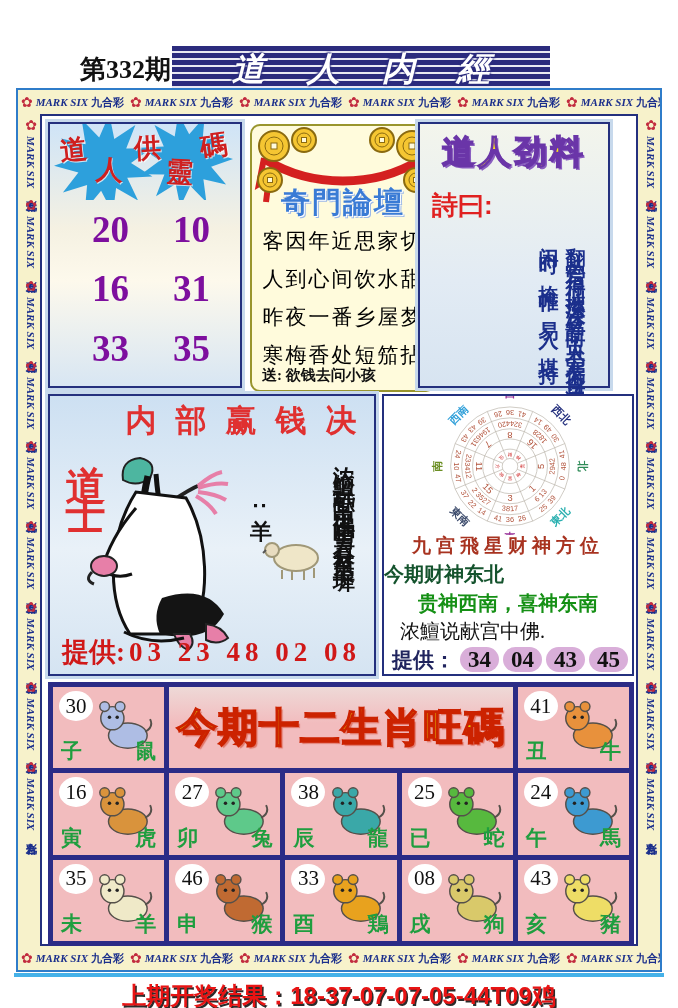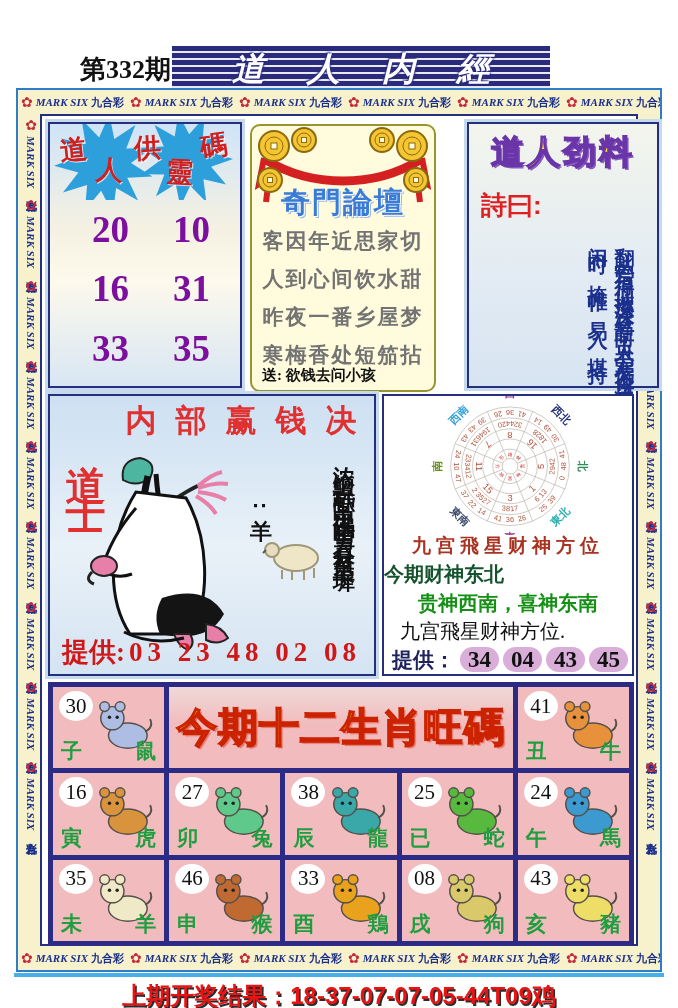--- a/index.html
+++ b/index.html
@@ -48,26 +48,26 @@
   
   #box-forum{left:250px;top:124px;width:186px;height:268px;background:#fffbdc;
        border:2px solid #99952e;border-radius:10px;box-shadow:none;}
   #forum-ribbon{position:absolute;left:0;top:0;}
   .forum-title-top{position:absolute;left:0;right:0;top:28px;text-align:center;
        font-size:25px;font-weight:900;color:#2244cc;letter-spacing:10px;text-indent:10px;}
   .forum-title-main{position:absolute;left:0;right:0;top:57px;text-align:center;
        font-size:29px;font-weight:900;color:#3a7bd5;letter-spacing:2px;
        text-shadow:1px 1px 0 #ffffff,2px 2px 0 #9db9e8;}
   #forum-lines{position:absolute;left:0;right:0;top:96px;}
-  .forum-line{height:38px;line-height:38px;text-align:center;font-size:21px;font-weight:bold;
-       color:#737373;font-family:"Liberation Serif",serif;letter-spacing:2px;}
+  .forum-line{height:38px;line-height:38px;text-align:center;font-size:21px;font-weight:normal;
+       color:#000000;font-family:"Liberation Serif",serif;letter-spacing:2px;}
   .forum-send{position:absolute;left:10px;bottom:5px;font-size:15px;font-weight:bold;color:#111;
        font-family:"Liberation Serif",serif;}
   
-  #box-jinliao{left:467px;top:122px;width:192px;height:266px;
+  #box-jinliao{left:418px;top:122px;width:192px;height:266px;
        background:linear-gradient(180deg,#f3f5ec 0%,#e2ebf4 60%,#d7e4f1 100%);}
   .jinliao-title{position:absolute;left:0;right:0;top:6px;text-align:center;font-size:33px;
        font-weight:900;color:#ffe718;-webkit-text-stroke:1.5px #6a35a8;letter-spacing:3px;
        text-shadow:2px 2px 0 #8a5fc0;}
   .poem-label{position:absolute;left:12px;top:64px;font-size:26px;font-weight:900;color:#e02020;}
   #jinliao-cols{position:absolute;left:12px;right:12px;top:108px;bottom:8px;
        writing-mode:vertical-rl;display:flex;}
   #jinliao-cols div{font-size:20px;font-weight:bold;color:#1b2f8c;letter-spacing:7px;
        margin:0 6px;font-family:"Liberation Serif",serif;}
   
@@ -485,21 +485,21 @@
         <text x="80.40293350947269" y="53.24439030910896" font-size="9.5" fill="#b2543c" text-anchor="middle" dominant-baseline="middle" transform="rotate(484 80.40293350947269 53.24439030910896)">31</text>
         <text x="87.10912703473988" y="45.1091270347399" font-size="9.5" fill="#b2543c" text-anchor="middle" dominant-baseline="middle" transform="rotate(495 87.10912703473988 45.1091270347399)">46</text>
         <text x="95.2443903091089" y="38.402933509472724" font-size="9.5" fill="#b2543c" text-anchor="middle" dominant-baseline="middle" transform="rotate(506 95.2443903091089 38.402933509472724)">19</text>
         <text x="97.00862197135154" y="55.00862197135156" font-size="12" fill="#b2543c" text-anchor="middle" dominant-baseline="middle" transform="rotate(495 97.00862197135154 55.00862197135156)">7</text>
         <text x="114.68629150101523" y="72.68629150101525" font-size="6" fill="#cc2222" text-anchor="middle" dominant-baseline="middle" transform="rotate(495 114.68629150101523 72.68629150101525)">位</text>
         <text x="60.946176130837614" y="18.946176130837642" font-size="14" font-weight="bold" fill="#2e9fd9" text-anchor="middle" dominant-baseline="middle" transform="rotate(315 60.946176130837614 18.946176130837642)">西南</text>
       </svg>
     <div class="wheel-caption">九宫飛星财神方位</div>
     <div class="wheel-line1">今期财神东北</div>
     <div class="wheel-line2">贵神西南，喜神东南</div>
-    <div class="wheel-line3">九宫飛星财神方位.</div>
+    <div class="wheel-line3">浓鱣说献宫中佛.</div>
     <div class="wheel-provide">
       <span class="lbl">提供：</span>
       <span id="wheel-nums"><span class="oval-num" style="margin-right: 4px;">34</span><span class="oval-num" style="margin-right: 4px;">04</span><span class="oval-num" style="margin-right: 4px;">43</span><span class="oval-num" style="margin-right: 4px;">45</span></span>
     </div>
   </div>
 
   <div id="zodiac-grid">
       <div class="z-cell">
         <div class="z-num">30</div>
         <div class="z-icon"><svg width="62" height="58" viewBox="0 0 64 60">

